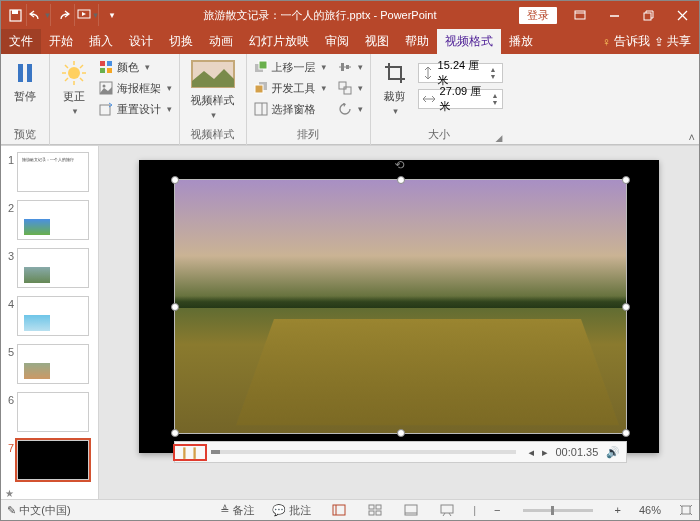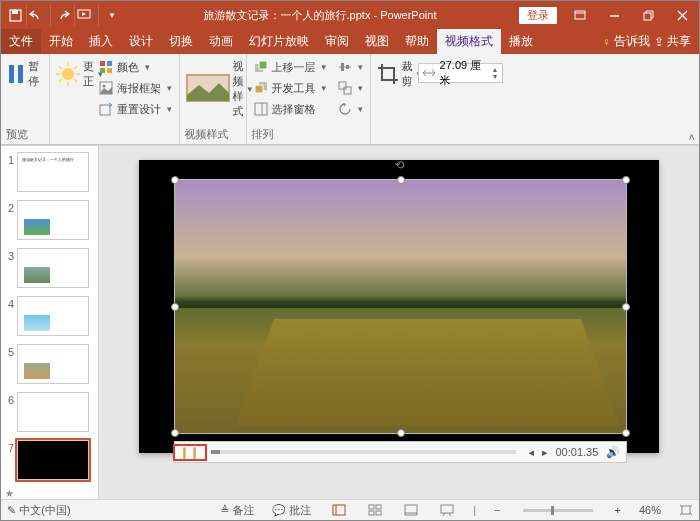--- a/index.html
+++ b/index.html
@@ -12,22 +12,22 @@
 .win-btn { width: 34px; height: 28px; display: flex; align-items: center; justify-content: center; }
 .tabs { height: 25px; background: #b7472a; display: flex; align-items: stretch; color: #fff; font-size: 12px; }
 .tab { padding: 0 8px; display: flex; align-items: center; cursor: pointer; white-space: nowrap; }
 .tab.active { background: #f3f3f3; color: #4c1d95; }
 .tab.file { background: #a03f25; text-align: center; }
 .tabs-right { margin-left: auto; display: flex; align-items: center; gap: 4px; padding-right: 8px; }
 .tell-me { display: flex; align-items: center; gap: 3px; }
 .ribbon { height: 92px; background: #f3f3f3; border-bottom: 1px solid #d4d4d4; display: flex; position: relative; }
 .group { border-right: 1px solid #d4d4d4; display: flex; flex-direction: column; padding: 3px 5px 0; }
 .group-body { flex: 1; display: flex; align-items: flex-start; gap: 4px; }
-.group-label { font-size: 11px; color: #666; text-align: left; padding: 2px 0 3px; }
-.big-btn { display: flex; flex-direction: row; align-items: center; width: 38px; font-size: 11px; color: #444; gap: 2px; padding-top: 2px; }
+.group-label { font-size: 11px; color: #666; text-align: center; padding: 2px 0 3px; }
+.big-btn { display: flex; flex-direction: column; align-items: center; width: 38px; font-size: 11px; color: #444; gap: 2px; padding-top: 2px; }
 .big-icon { width: 28px; height: 28px; display: flex; align-items: center; justify-content: center; }
 .small-row { font-size: 11px; color: #444; display: flex; align-items: center; gap: 4px; height: 20px; padding: 0 2px; }
 .small-stack { display: flex; flex-direction: column; gap: 1px; }
 .dd { font-size: 9px; color: #666; margin-left: 2px; }
 .dim-input { display: flex; align-items: center; border: 1px solid #c8c8c8; background: #fff; height: 20px; font-size: 11px; padding: 0 3px; gap: 4px; }
 .dim-val { width: 48px; }
 .spinner { display: flex; flex-direction: column; font-size: 7px; color: #666; line-height: 7px; }
 .collapse-btn { position: absolute; right: 4px; bottom: 2px; font-size: 11px; color: #666; }
 .workspace { position: absolute; top: 145px; bottom: 21px; left: 0; right: 0; display: flex; background: #e6e6e6; }
 .thumbs { width: 98px; background: #fff; border-right: 1px solid #d4d4d4; overflow-y: auto; padding: 6px 2px; }
@@ -296,30 +296,44 @@
         <div class="big-icon">
             <svg width="24" height="24">
               <path d="M6 2 V18 H22 M2 6 H18 V22" fill="none" stroke="#555" stroke-width="2"></path>
             </svg>
           </div>
         <span>裁剪</span>
         <span class="dd">▾</span>
       </div>
       <div class="small-stack" style="gap:6px;padding-top:6px">
         <div class="dim-input">
+          <svg width="12" height="14">
+              <path d="M6 1 L3 4 M6 1 L9 4 M6 1 V13 M6 13 L3 10 M6 13 L9 10" stroke="#888" fill="none"></path>
+            </svg>
+          <span class="dim-val">15.24 厘米</span>
+          <div class="spinner">
+              <span>▲</span>
+              <span>▼</span>
+            </div>
+        </div>
+        <div class="dim-input">
           <svg width="14" height="12">
               <path d="M1 6 L4 3 M1 6 L4 9 M1 6 H13 M13 6 L10 3 M13 6 L10 9" stroke="#888" fill="none"></path>
             </svg>
           <span class="dim-val">27.09 厘米</span>
           <div class="spinner">
               <span>▲</span>
               <span>▼</span>
             </div>
         </div>
       </div>
+    </div>
+    <div class="group-label" style="position:relative">
+      <span>大小</span>
+      <span style="position:absolute;right:0;bottom:2px;font-size:9px;color:#888">◢</span>
     </div>
   </div>
   <div class="collapse-btn">˄</div>
 </div>
 
 <div class="workspace">
   <div class="thumbs">
     <div class="thumb-row">
         <div class="thumb-num">1</div>
         <div class="thumb">

